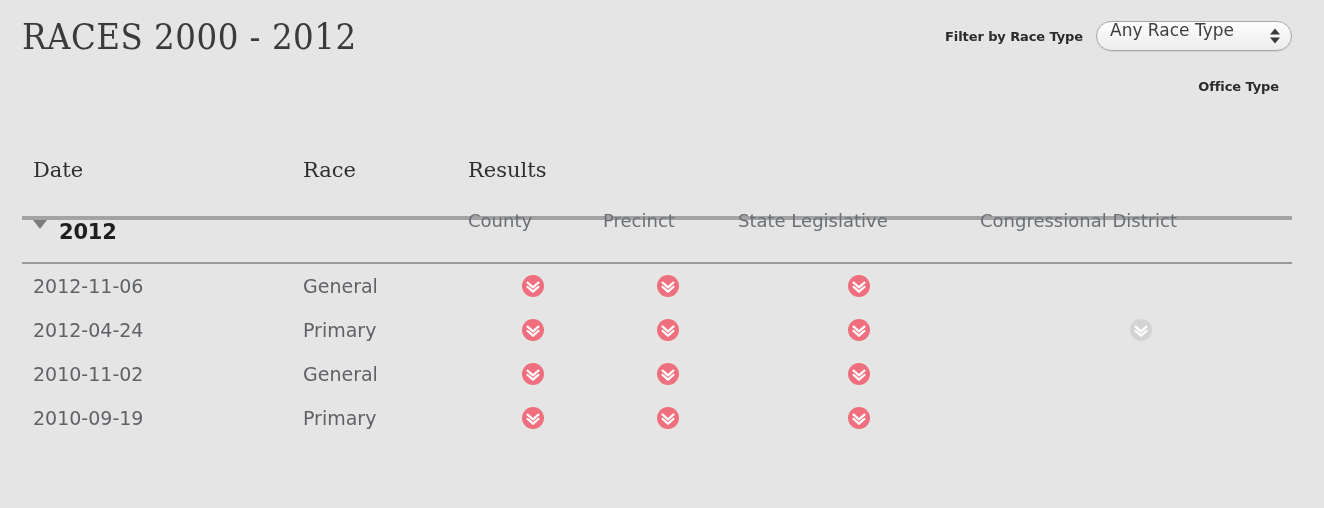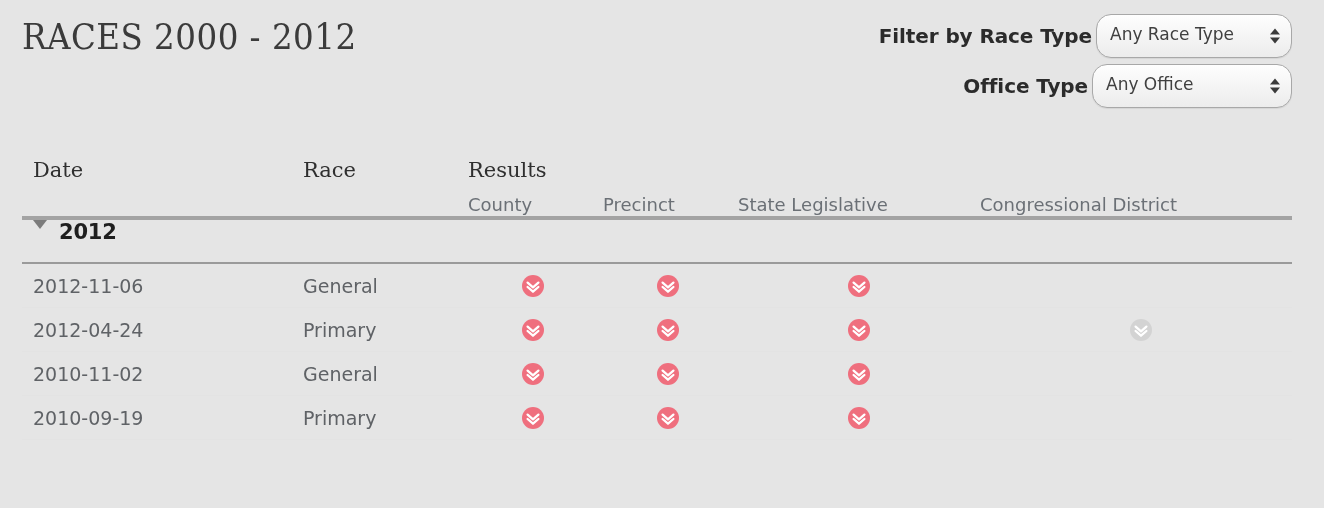--- a/index.html
+++ b/index.html
@@ -44,36 +44,36 @@
   }
   .filter-row {
     display: flex;
     align-items: center;
     justify-content: flex-end;
     height: 36px;
     margin-bottom: 14px;
   }
   .filter-label {
     font-family: "DejaVu Sans", sans-serif;
-    font-size: 20px;
+    font-size: 13px;
     font-weight: bold;
     color: #2b2b2b;
-    margin-right: 4px;
+    margin-right: 13px;
     white-space: nowrap;
     letter-spacing: -0.1px;
   }
   .select-box {
     position: relative;
-    height: 44px;
+    height: 30px;
     border: 1px solid #a8a8a8;
     border-radius: 15px;
     background: linear-gradient(to bottom, #fefefe 0%, #f4f4f4 55%, #ececec 100%);
     box-shadow: 0 1px 1px rgba(0,0,0,0.07);
     display: flex;
-    align-items: center;
+    align-items: flex-start;
     padding: 0 30px 4px 13px;
     min-width: 196px;
   }
   .select-box.wide { min-width: 200px; }
   .select-value {
     font-family: "DejaVu Sans", sans-serif;
     font-size: 17px;
     color: #404040;
     white-space: nowrap;
     line-height: 1;
@@ -117,21 +117,21 @@
   .th-main {
     position: absolute;
     top: 8px;
     font-family: "DejaVu Serif", "Liberation Serif", serif;
     font-size: 21px;
     color: #2f2f2f;
     white-space: nowrap;
   }
   .th-sub {
     position: absolute;
-    top: 44px;
+    top: 60px;
     font-family: "DejaVu Sans", sans-serif;
     font-size: 18px;
     color: #6b7076;
     white-space: nowrap;
   }
 
   .group-row {
     position: relative;
     height: 44px;
     border-bottom: 2px solid #9a9a9a;
@@ -201,27 +201,20 @@
         <span class="select-value">Any Race Type</span>
         <span class="stepper">
           <span class="tri-up"></span>
           <span class="tri-down"></span>
         </span>
       </div>
     </div>
 
     <div class="filter-row">
       <div class="filter-label">Office Type</div>
-      <div class="select-box wide">
-        <span class="select-value">Any Office</span>
-        <span class="stepper">
-          <span class="tri-up"></span>
-          <span class="tri-down"></span>
-        </span>
-      </div>
     </div>
 
   </div>
 
   <div class="table">
 
     <div class="thead">
       <div class="th-main" style="left:11px">Date</div>
       <div class="th-main" style="left:281px">Race</div>
       <div class="th-main" style="left:446px">Results</div>

